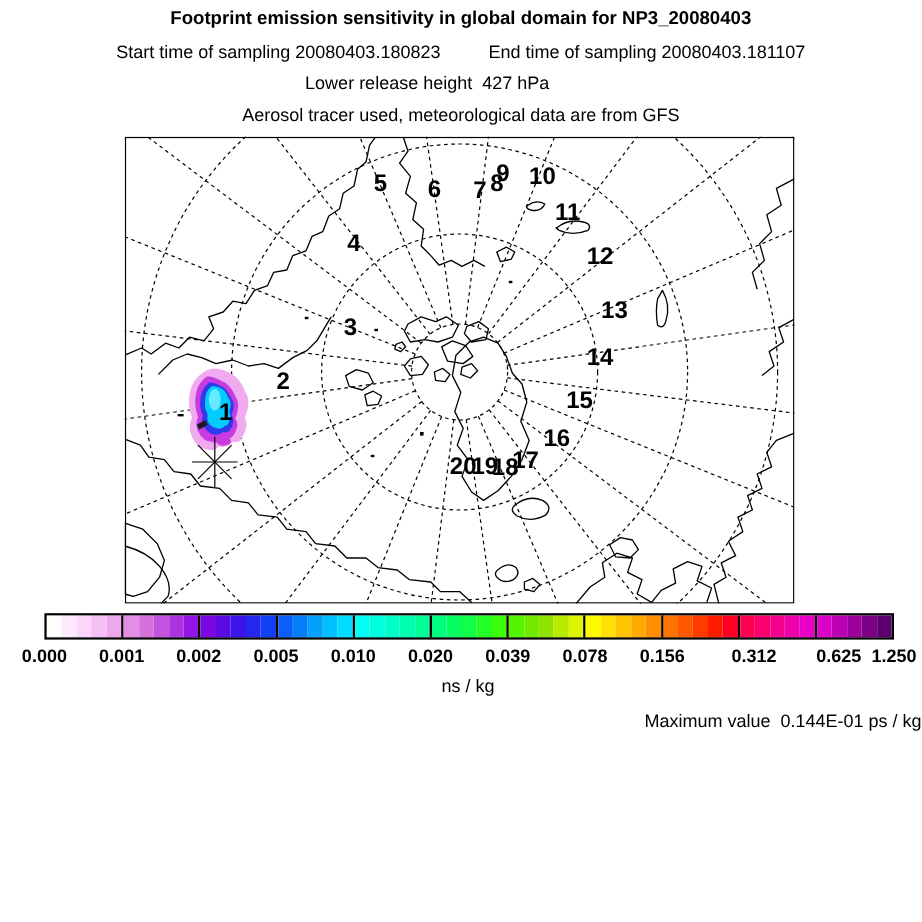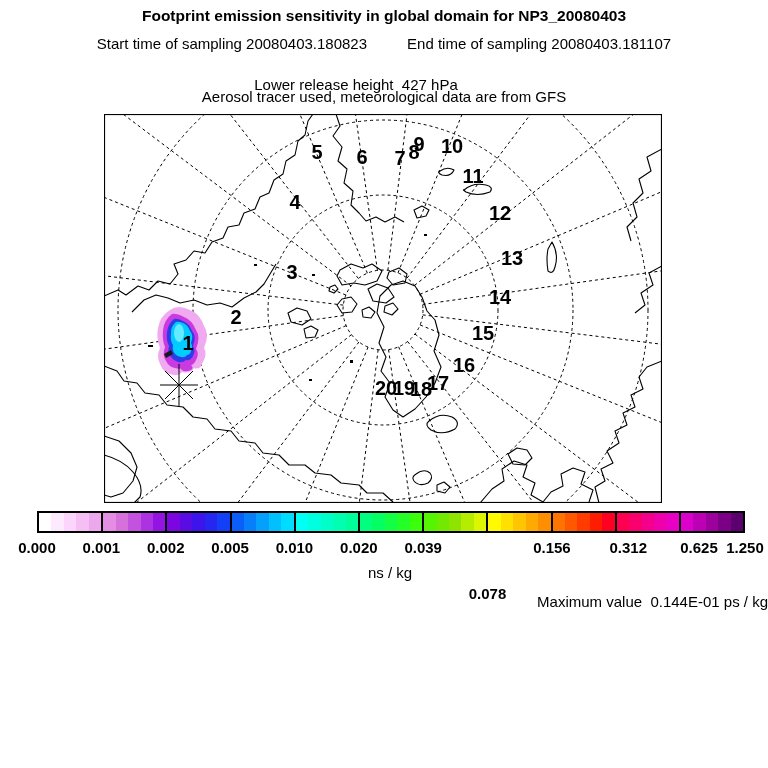--- a/index.html
+++ b/index.html
@@ -4,21 +4,21 @@
 <style>
   html,body{margin:0;padding:0;background:#fff;}
   .page{position:relative;width:768px;height:768px;background:#ffffff;
         font-family:"Liberation Sans",sans-serif;color:#000;overflow:hidden;}
   .hline{position:absolute;left:0;width:768px;text-align:center;font-size:15px;
          white-space:pre;}
   .title{top:7px;font-weight:bold;font-size:15.5px;}
   .pair{position:absolute;left:0;width:768px;display:flex;justify-content:center;
         font-size:15px;white-space:pre;}
   .pair .gap1{width:40px;} .pair .gap2{width:56px;}
-  .l2{top:35px;} .l3{top:76px;} .l4{top:88px;}
+  .l2{top:35px;} .l3{top:61px;} .l4{top:88px;}
   #mapwrap{position:absolute;left:104px;top:114px;width:558px;height:389px;}
   #mapsvg{display:block;}
   #cbar{position:absolute;left:37px;top:511px;width:708px;height:22px;display:flex;
         border:2px solid #000;box-sizing:border-box;}
   .cb-seg{flex:1;display:flex;border-left:2px solid #000;}
   .cb-seg:first-child{border-left:none;}
   .cb-cell{flex:1;}
   #ticksrow{position:absolute;left:0;top:539px;width:768px;height:18px;
             font-size:15px;font-weight:bold;}
   #ticksrow span{position:absolute;transform:translateX(-50%);white-space:nowrap;}
@@ -253,21 +253,21 @@
     </div>
 
   <div id="ticksrow">
       <span style="left: 37px;">0.000</span>
       <span style="left: 101.364px;">0.001</span>
       <span style="left: 165.727px;">0.002</span>
       <span style="left: 230.091px;">0.005</span>
       <span style="left: 294.455px;">0.010</span>
       <span style="left: 358.818px;">0.020</span>
       <span style="left: 423.182px;">0.039</span>
-      <span style="left: 487.545px; margin-top: 46px;">0.078</span>
+      <span style="left: 487.545px;">0.078</span>
       <span style="left: 551.909px;">0.156</span>
       <span style="left: 616.273px; margin-left: 12px;">0.312</span>
       <span style="left: 699px;">0.625</span>
       <span style="left: 745px;">1.250</span>
     </div>
 
   <div class="units">ns / kg</div>
 
   <div class="maxval">Maximum value  0.144E-01 ps / kg</div>
 

